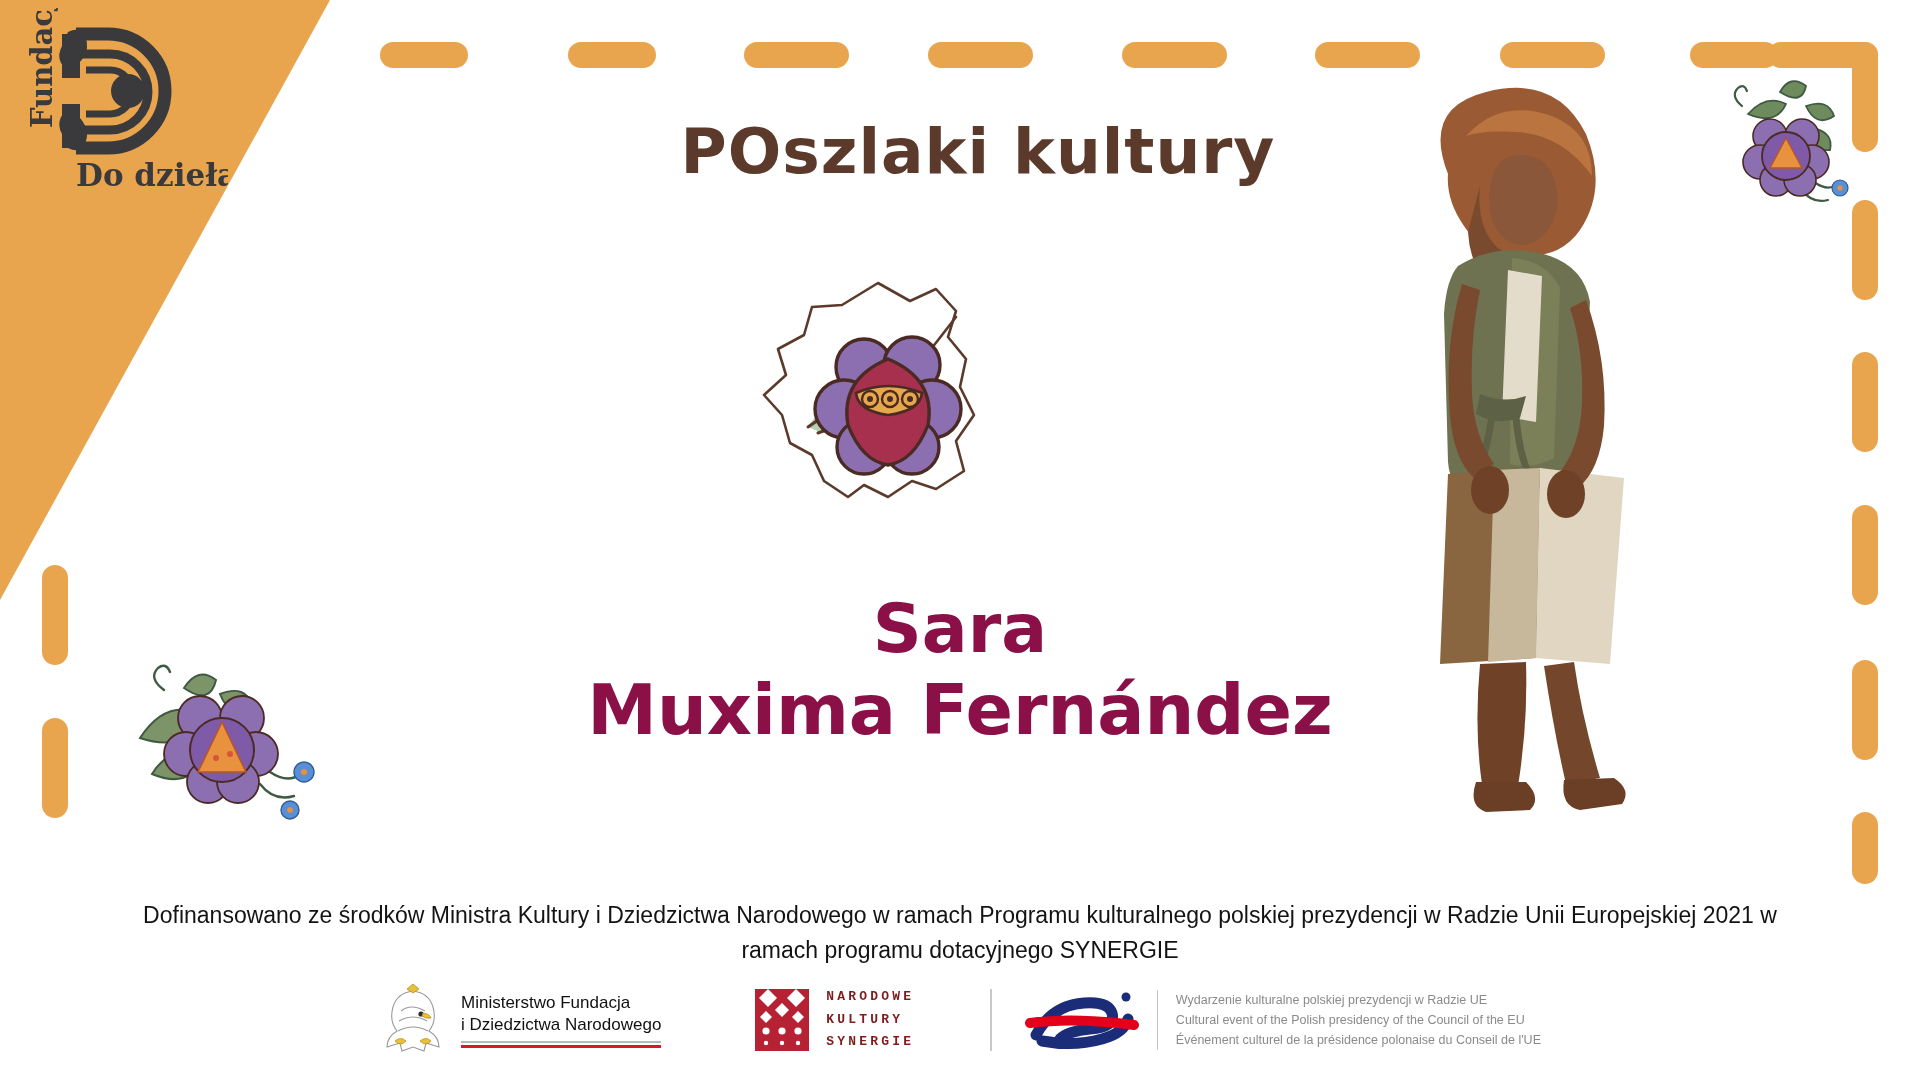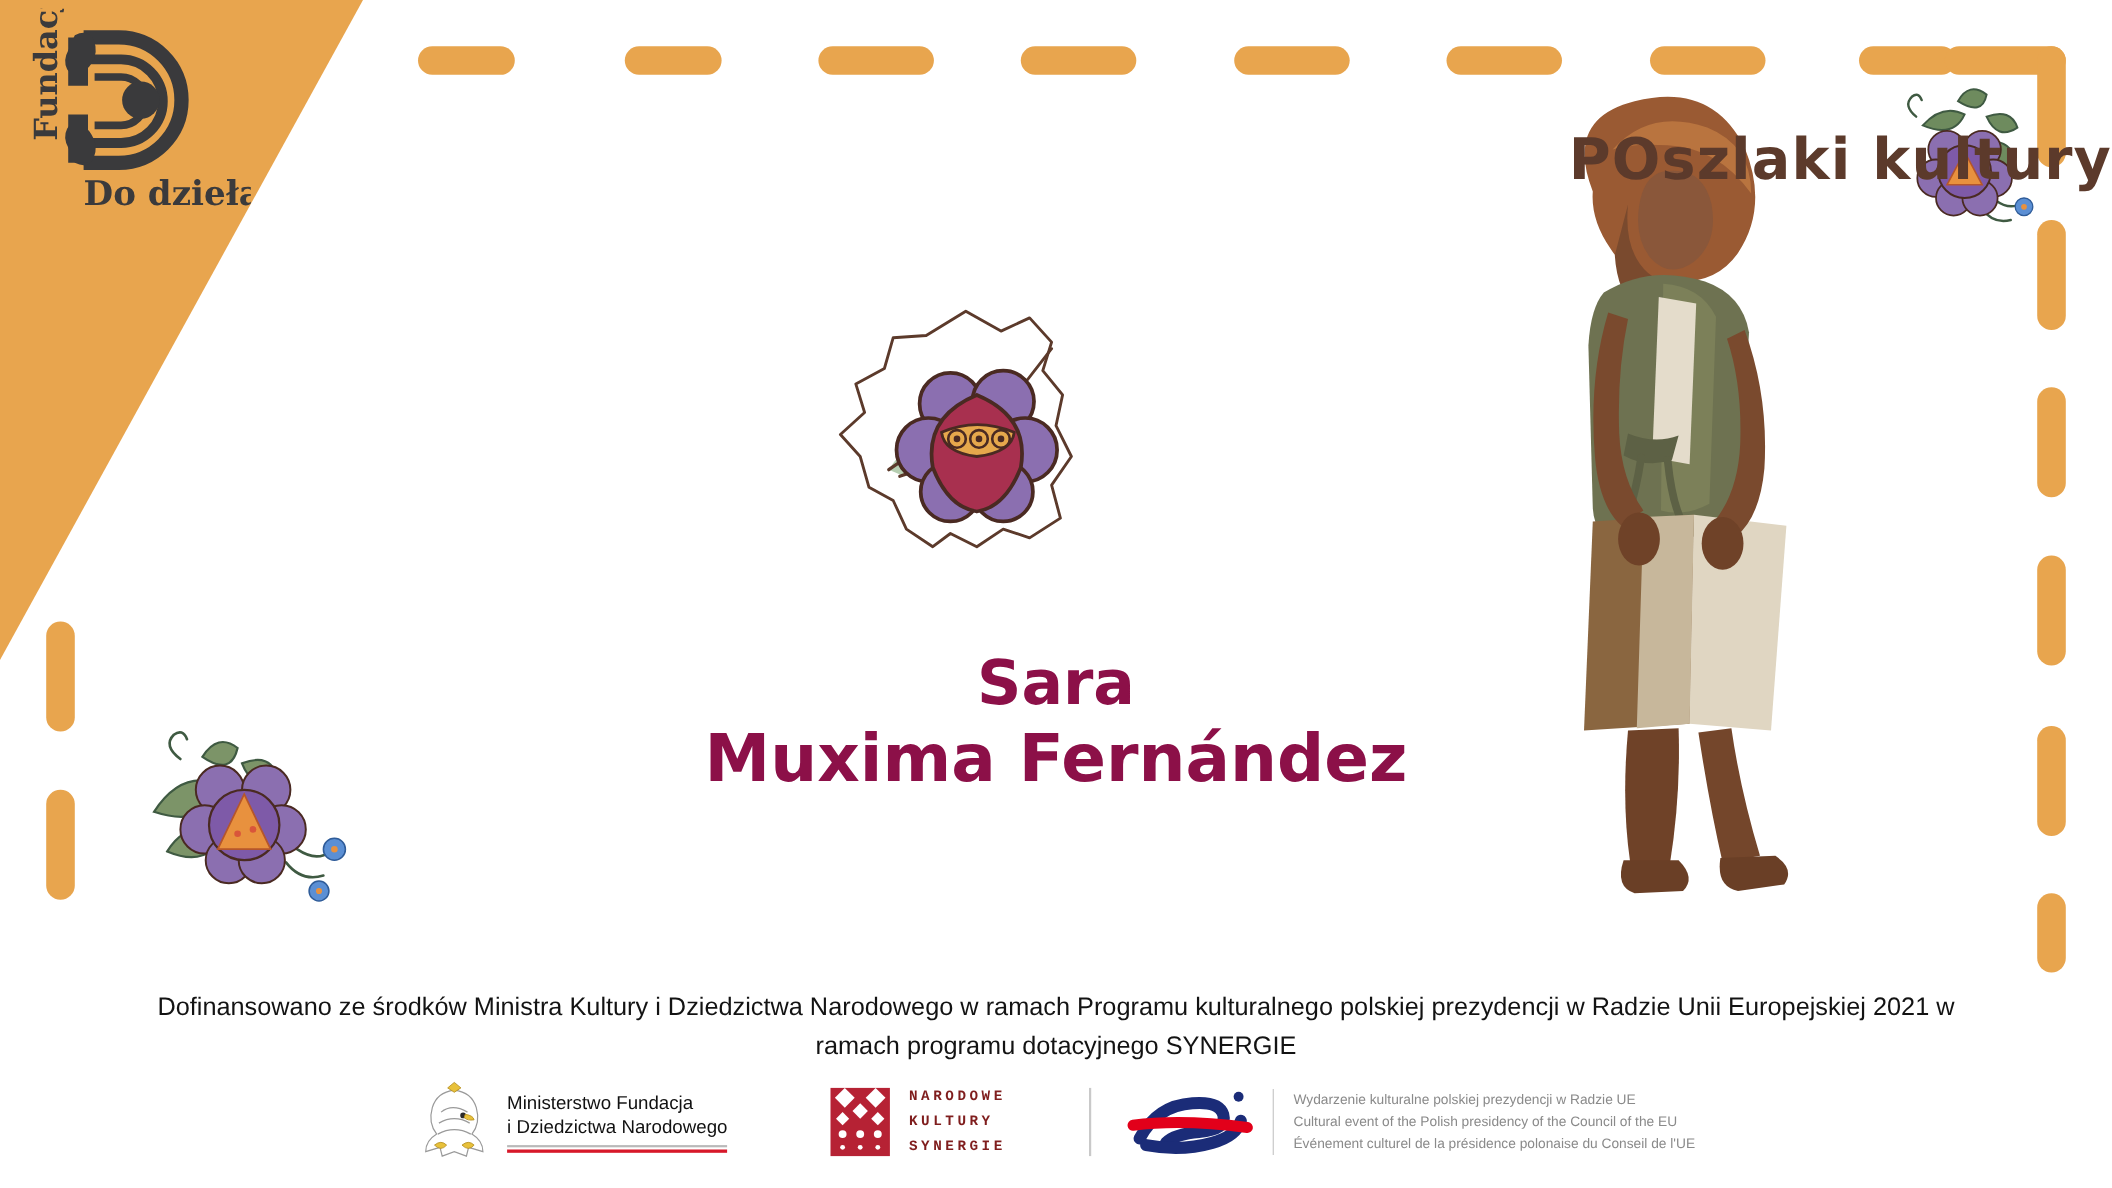--- a/index.html
+++ b/index.html
@@ -22,38 +22,38 @@
 
   
   .dash{
     position:absolute;background:#E8A54E;border-radius:999px;z-index:3;
   }
   .dash.h{height:26px;}
   .dash.v{width:26px;}
 
   
   .title{
-    position:absolute;left:0;right:0;top:120px;text-align:right;
+    position:absolute;left:0;right:0;top:120px;text-align:center;
     font-family:"DejaVu Sans", sans-serif;
-    font-weight:700;font-size:52px;letter-spacing:1px;
+    font-weight:700;font-size:63px;letter-spacing:1px;
     color:#5C3A2B;z-index:6;line-height:1;padding-left:36px;
   }
   .subtitle{
     position:absolute;left:0;right:0;top:235px;text-align:center;
     font-family:"DejaVu Sans", sans-serif;
     font-weight:700;font-size:36px;letter-spacing:1.5px;
     color:#5C3A2B;z-index:6;line-height:1;
   }
   .artist{
     position:absolute;left:0;right:0;top:590px;text-align:center;
     font-family:"DejaVu Sans", sans-serif;
     font-weight:700;color:#8C1048;z-index:6;
   }
-  .artist .given{font-size:56px;line-height:1.15;display:block;}
-  .artist .family{font-size:60px;line-height:1.2;display:block;}
+  .artist .given{font-size:68px;line-height:1.15;display:block;}
+  .artist .family{font-size:70px;line-height:1.2;display:block;}
 
   .funding{
     position:absolute;left:110px;right:110px;top:898px;text-align:center;
     font-family:"Liberation Sans", sans-serif;
     font-size:23px;color:#131313;line-height:1.5;z-index:6;
   }
 
   
   .logos{
     position:absolute;left:0;right:0;bottom:14px;height:92px;

